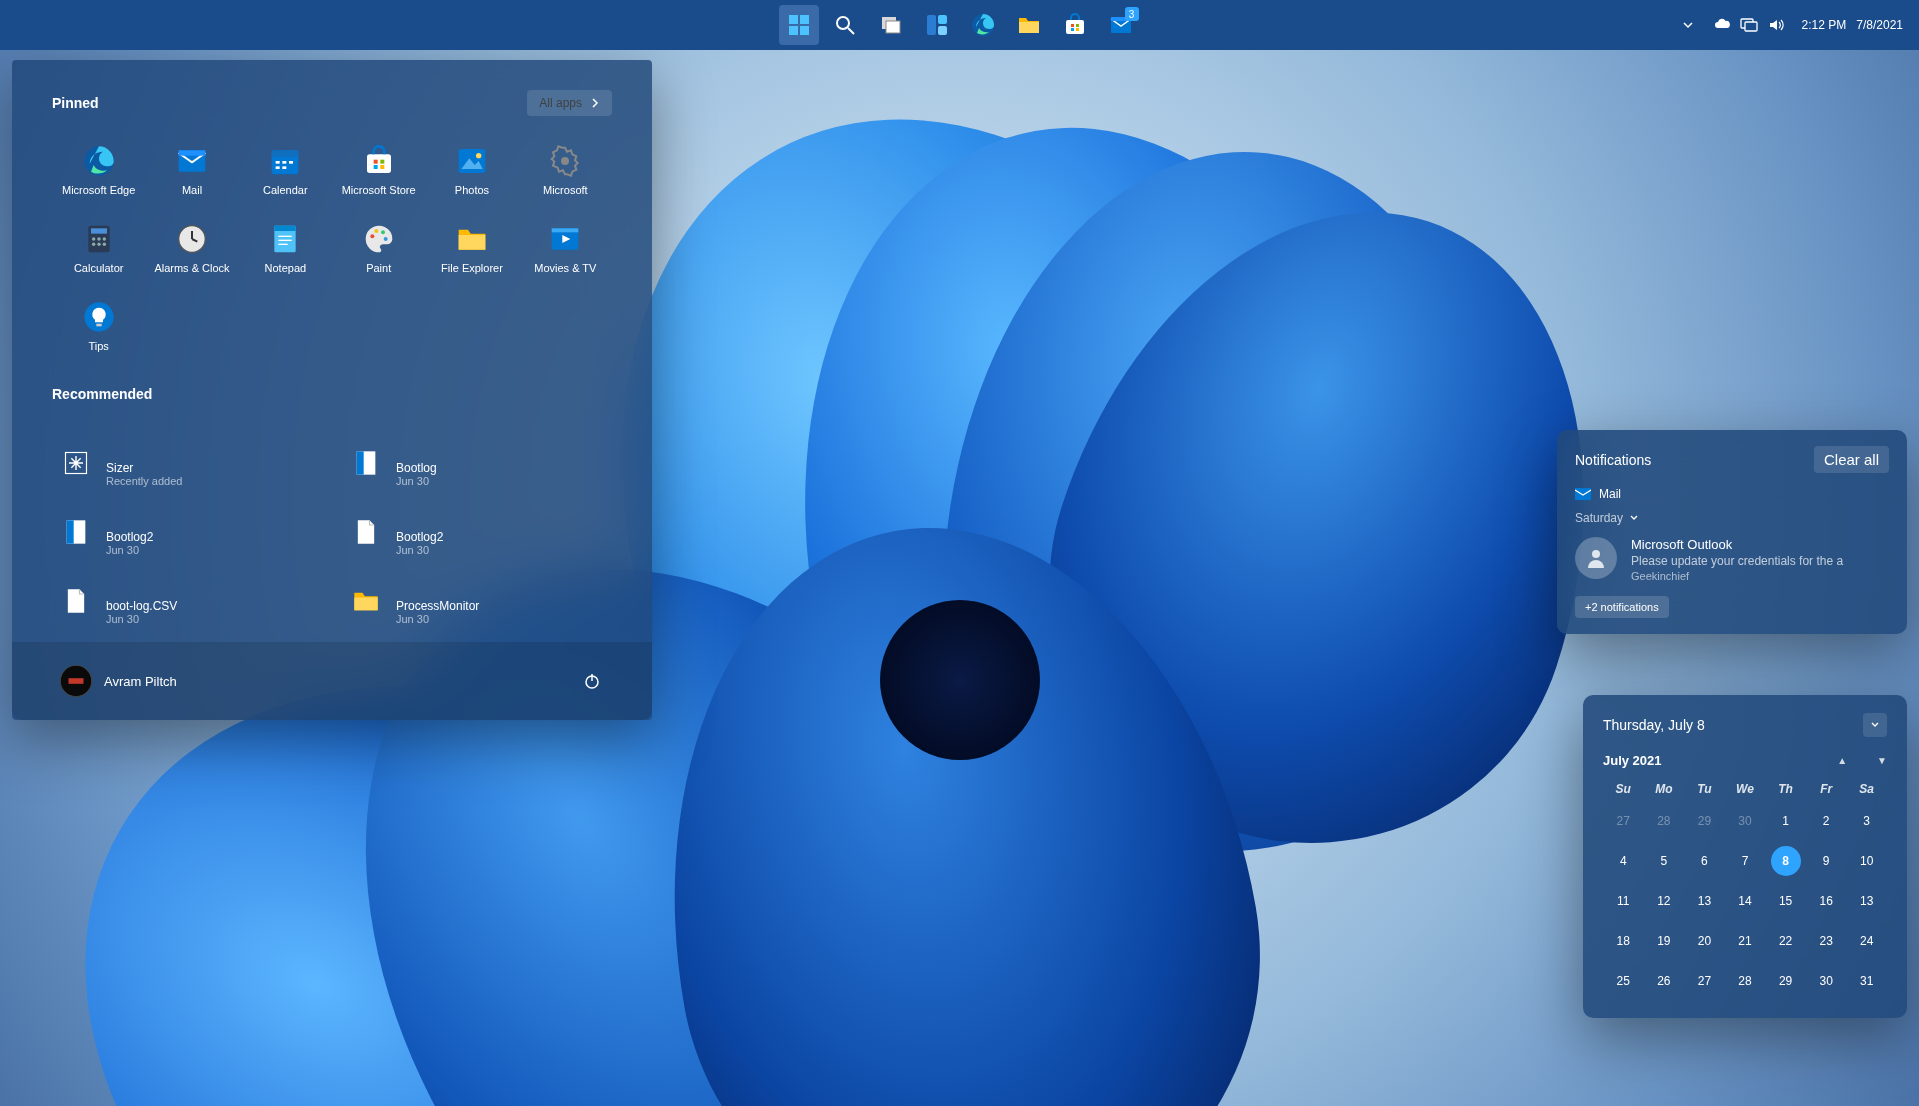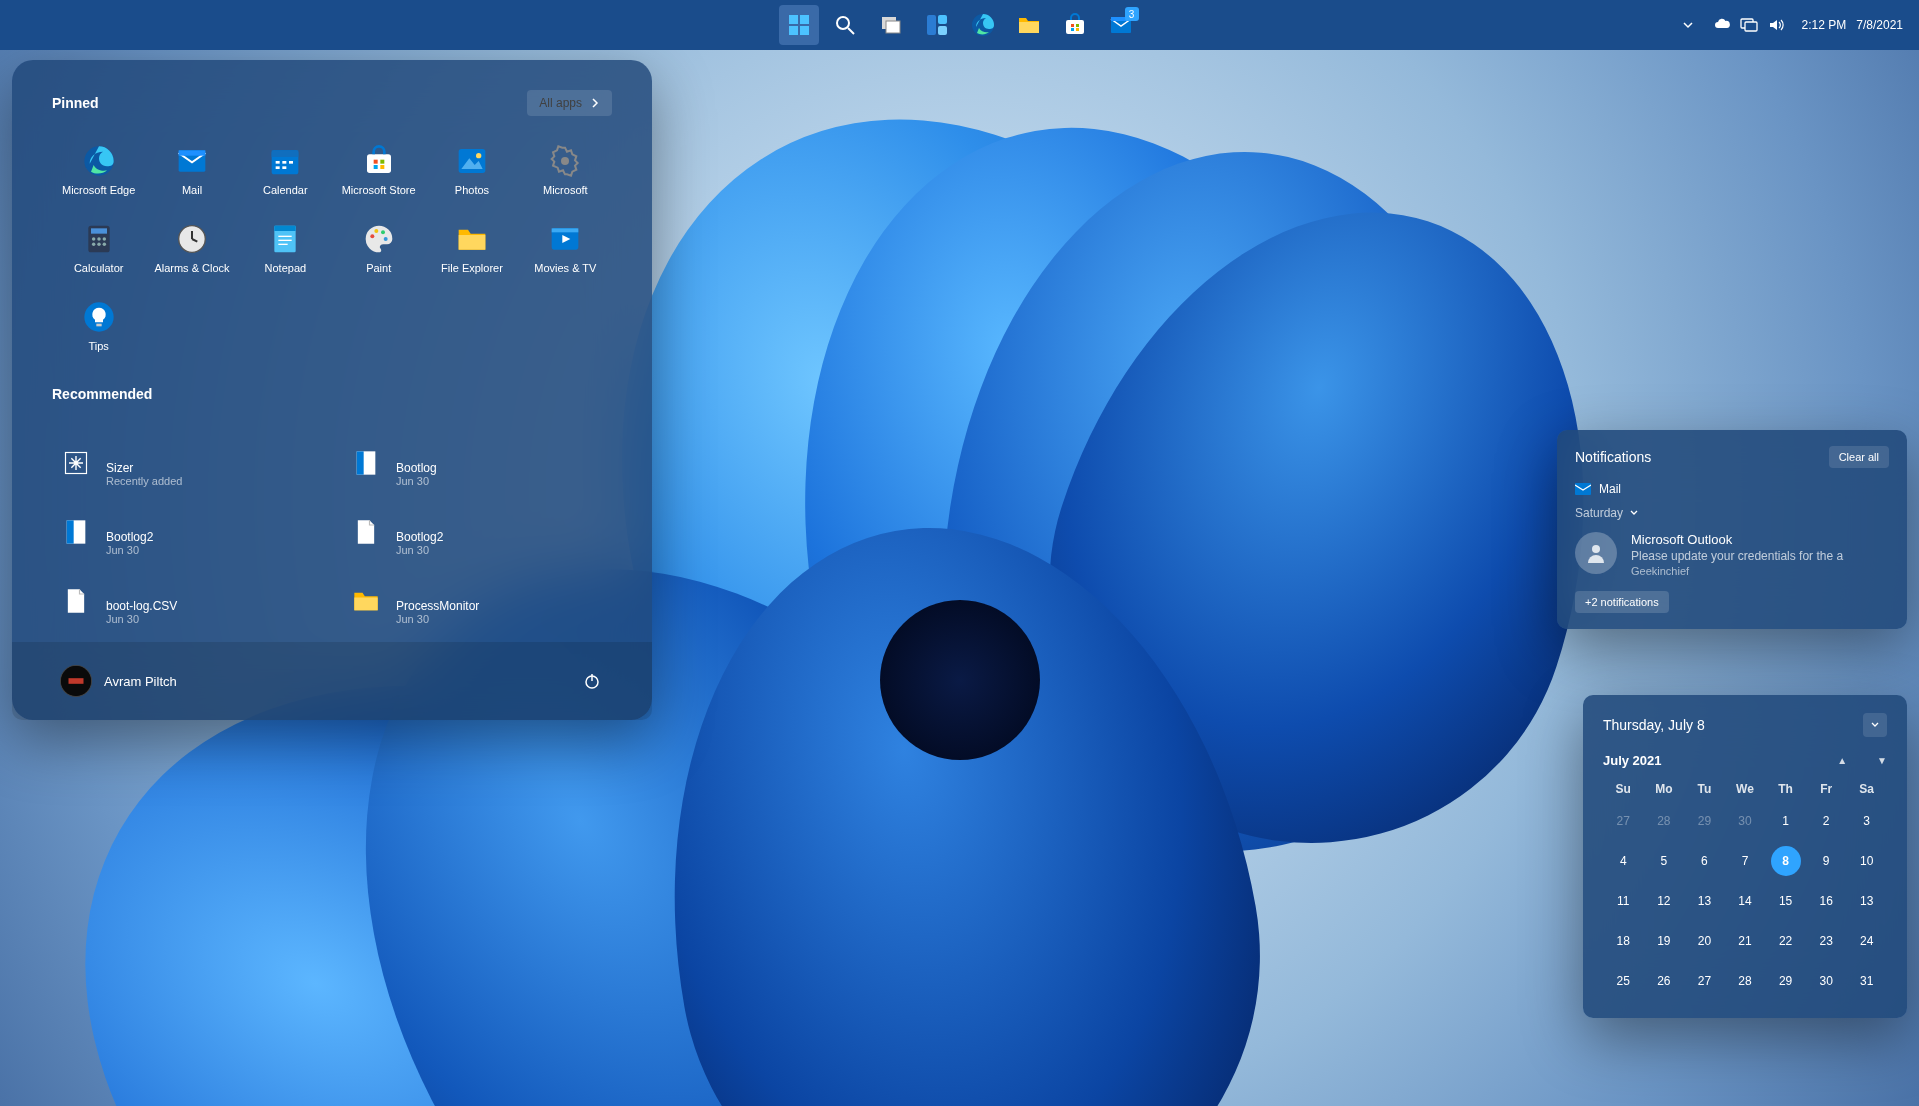--- a/index.html
+++ b/index.html
@@ -36,21 +36,21 @@
 .tb-icon { width: 24px; height: 24px; display:flex; align-items:center; justify-content:center; }
 
 .taskbar-right { position: absolute; right: 10px; display: flex; align-items: center; gap: 4px; }
 .tray-group { display: flex; align-items: center; gap: 10px; padding: 0 8px; height: 40px; cursor: pointer; border-radius:4px; }
 .clock { text-align: right; font-size: 12px; line-height: 14px; padding: 0 6px; }
 
 
 .start-menu {
   position: absolute; left: 12px; top: 60px; width: 640px; height: 660px;
   background: rgba(30,70,120,0.82); backdrop-filter: blur(30px);
-  border-radius: 21px; color: #fff; box-shadow: 0 20px 60px rgba(0,0,0,0.4);
+  border-radius: 4px; color: #fff; box-shadow: 0 20px 60px rgba(0,0,0,0.4);
   display: flex; flex-direction: column; padding: 30px 40px 0;
   z-index: 60;
 }
 .sm-section-head { display:flex; justify-content:space-between; align-items:center; margin-bottom:18px; }
 .sm-title { font-size:14px; font-weight:600; }
 .all-apps-btn { background: rgba(255,255,255,0.12); border:none; color:#404040; font-size:12px; padding:6px 12px; border-radius:4px; display:flex; align-items:center; gap:8px; cursor:pointer; }
 
 .pinned-grid { display:grid; grid-template-columns: repeat(6, 1fr); gap: 6px 0; }
 .pin-item { display:flex; flex-direction:column; align-items:center; gap:6px; padding:10px 2px; border-radius:6px; cursor:pointer; }
 .pin-icon { width:34px; height:34px; display:flex; align-items:center; justify-content:center; border-radius:6px; }
@@ -69,21 +69,21 @@
 .power { width:40px; height:40px; display:flex; align-items:center; justify-content:center; cursor:pointer; border-radius:6px; }
 
 
 .notif-panel {
   position: absolute; right: 12px; top: 430px; width: 350px;
   background: rgba(30,70,120,0.85); backdrop-filter: blur(30px);
   border-radius: 10px; color:#fff; padding: 16px 18px; z-index: 60;
   box-shadow: 0 20px 60px rgba(0,0,0,0.4);
 }
 .notif-head { display:flex; justify-content:space-between; align-items:center; margin-bottom:14px; }
-.clear-btn { background: rgba(255,255,255,0.12); border:none; color:#fff; font-size:11px; padding:5px 10px; border-radius:4px; cursor:pointer; }
+.clear-btn { background: rgba(255,255,255,0.12); border:none; color:#fff; font-size:15px; padding:5px 10px; border-radius:4px; cursor:pointer; }
 .notif-app { display:flex; align-items:center; gap:8px; font-size:12px; margin-bottom:10px; }
 .notif-day { font-size:12px; color: rgba(255,255,255,0.7); display:flex; align-items:center; gap:6px; margin-bottom:12px; }
 .notif-item { display:flex; gap:14px; }
 .notif-avatar { width:42px; height:42px; border-radius:50%; background: rgba(255,255,255,0.25); display:flex; align-items:center; justify-content:center; }
 .notif-body { flex:1; overflow:hidden; }
 .notif-title { font-size:13px; margin-bottom:2px; }
 .notif-msg { font-size:12px; color: rgba(255,255,255,0.7); white-space:nowrap; overflow:hidden; text-overflow:ellipsis; }
 .notif-from { font-size:11px; color: rgba(255,255,255,0.6); margin-top:2px; }
 .more-pill { background: rgba(255,255,255,0.15); font-size:11px; padding:5px 10px; border-radius:4px; display:inline-block; margin-top:14px; cursor:pointer; }
 
@@ -95,21 +95,21 @@
   box-shadow: 0 20px 60px rgba(0,0,0,0.4);
 }
 .cal-head { display:flex; justify-content:space-between; align-items:center; margin-bottom:16px; }
 .cal-date-label { font-size:14px; }
 .collapse-btn { width:24px; height:24px; background: rgba(255,255,255,0.12); border-radius:4px; display:flex; align-items:center; justify-content:center; cursor:pointer; }
 .cal-month-row { display:flex; justify-content:space-between; align-items:center; margin-bottom:14px; }
 .cal-month { font-size:13px; font-weight:600; }
 .cal-nav { display:flex; gap:30px; }
 .cal-arrow { cursor:pointer; font-size:10px; color: rgba(255,255,255,0.8); }
 .cal-grid { display:grid; grid-template-columns: repeat(7, 1fr); gap: 10px 0; text-align:center; font-size:12px; }
-.cal-dow { color: rgba(255,255,255,0.85); font-weight:600; }
+.cal-dow { color: rgba(255,255,255,0.85); font-weight:600;font-style:italic; }
 .cal-day { height:30px; display:flex; align-items:center; justify-content:center; border-radius:50%; cursor:pointer; }
 .cal-day.other { color: rgba(255,255,255,0.35); }
 .cal-day.today { background:#2fa4ff; color:#fff; font-weight:600; width:30px; margin:0 auto; }
 
 .badge { position:absolute; top:2px; right:2px; background:#2fa4ff; color:#fff; font-size:10px; width:14px; height:14px; border-radius:3px; display:flex; align-items:center; justify-content:center; }
 
 svg { display:block; }
 </style>
 </head>
 <body>

